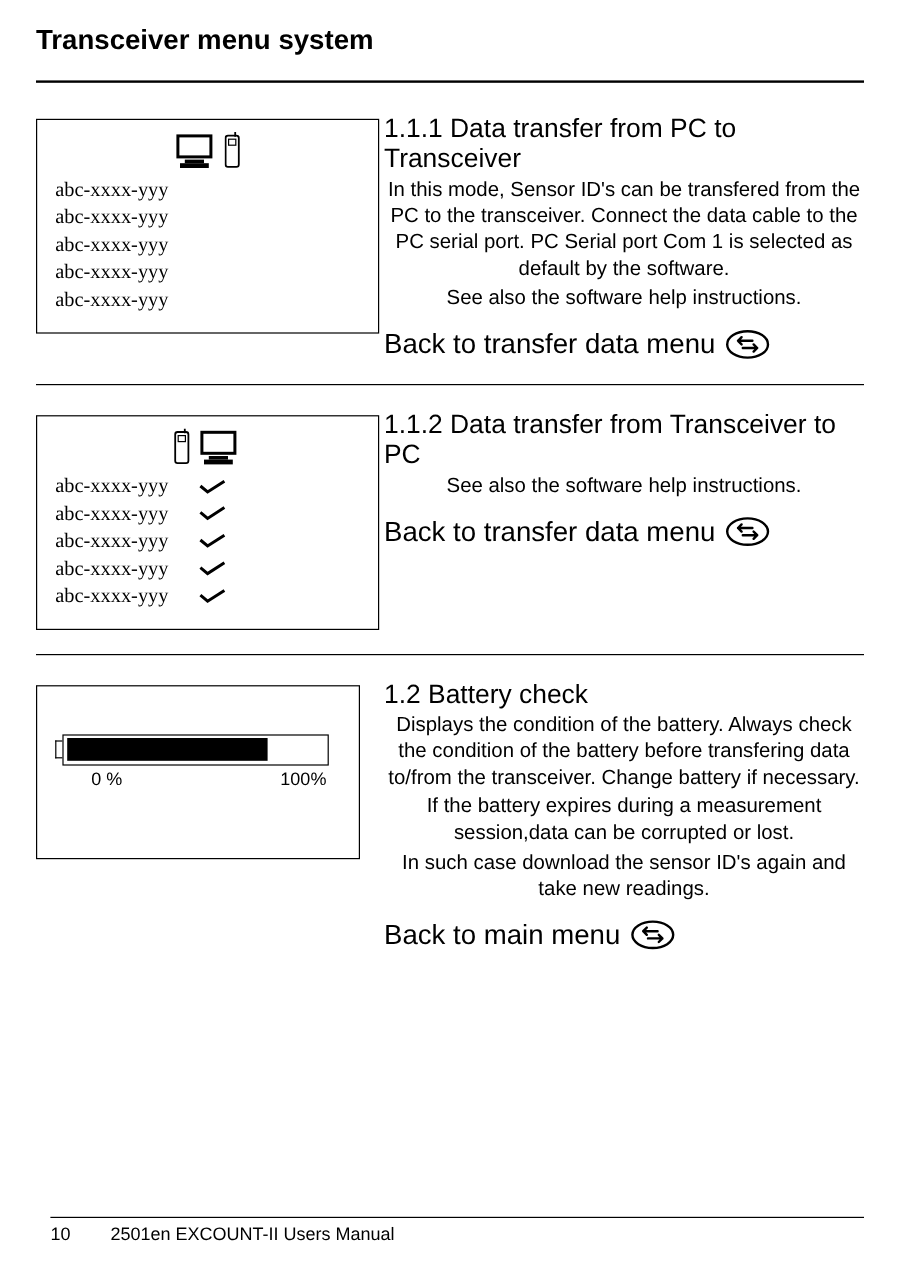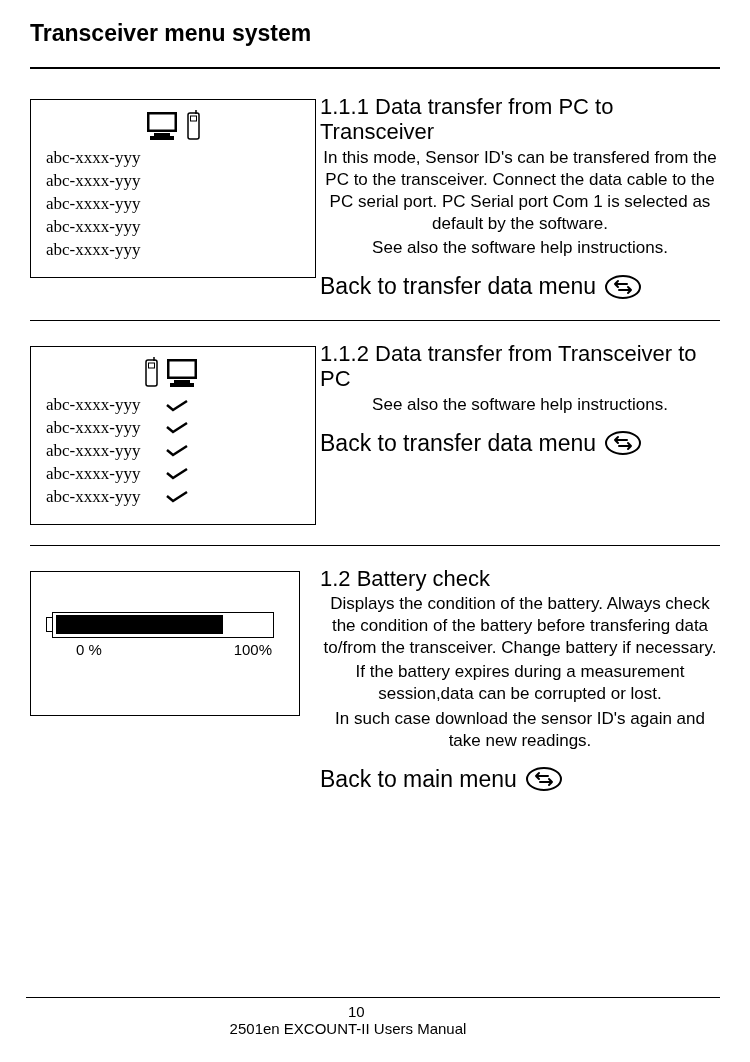--- a/index.html
+++ b/index.html
@@ -101,28 +101,27 @@
       align-items: center;
       gap: 8px;
       margin-top: 14px;
       font-size: 23px;
     }
     .back-icon svg { display: block; }
     .italic { font-style: italic; }
     .footer {
       position: absolute;
       bottom: 25px;
-      left: 26px;
+      left: 42px;
       right: 30px;
       border-top: 1px solid #000;
       padding-top: 5px;
       display: flex;
       align-items: center;
       font-size: 15px;
-      flex-direction: column;
     }
     .page-num { width: 50px; }
     .footer-title { flex: 1; padding-right: 50px; }
   </style>
 </head>
 <body>
 
 <div class="page-title">Transceiver menu system</div>
 
 <div class="section">

